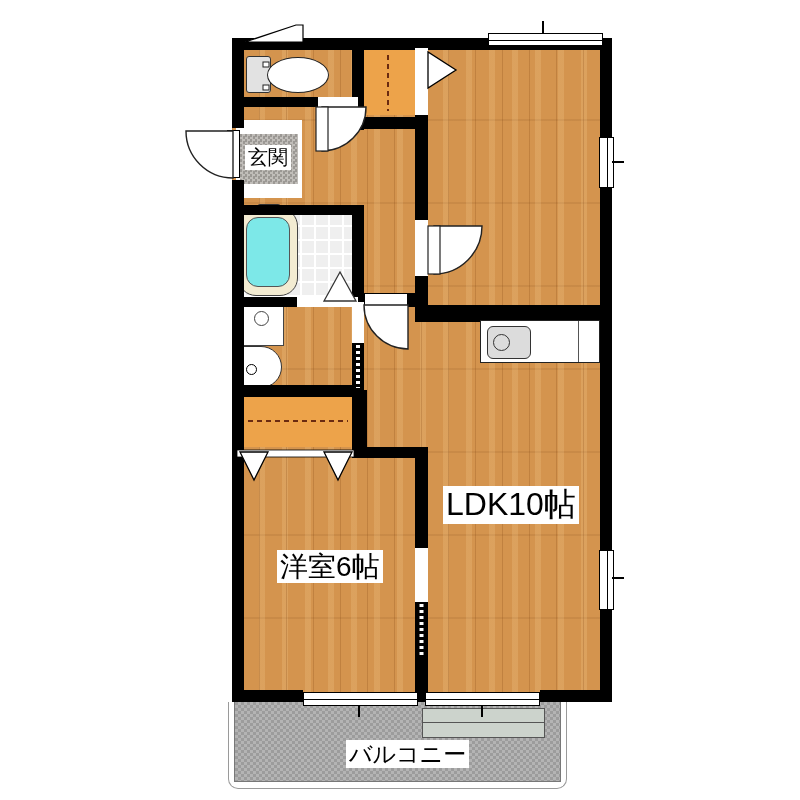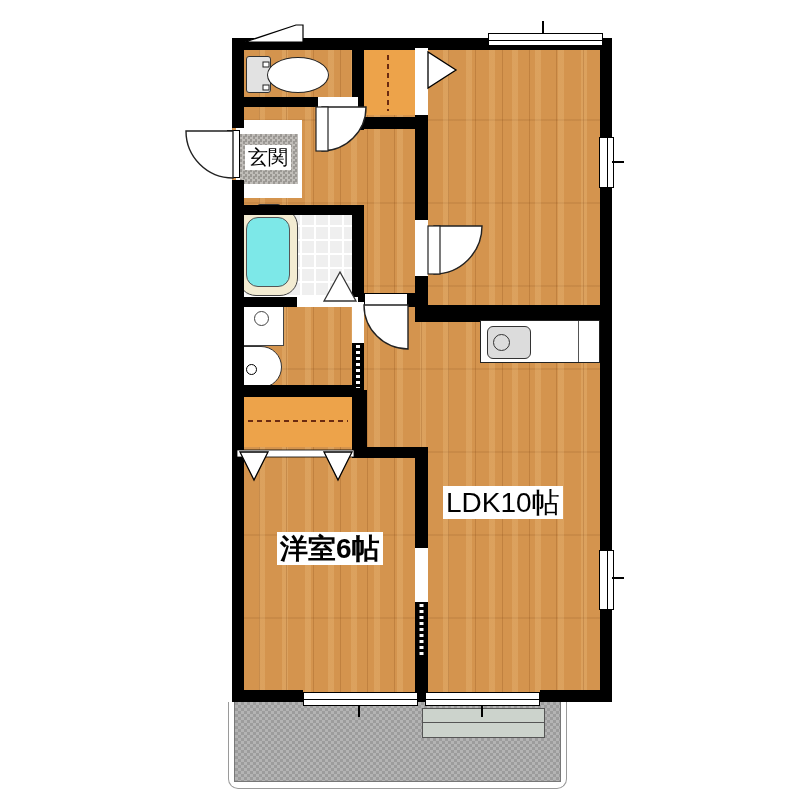--- a/index.html
+++ b/index.html
@@ -175,17 +175,18 @@
     <rect x="263" y="62" width="6" height="5" fill="#fff" stroke="#222" stroke-width="1"></rect>
     <rect x="263" y="85" width="6" height="5" fill="#fff" stroke="#222" stroke-width="1"></rect>
 
     <line x1="543" y1="21" x2="543" y2="33" stroke="#000" stroke-width="2"></line>
     <line x1="612" y1="162" x2="624" y2="162" stroke="#000" stroke-width="2"></line>
     <line x1="612" y1="578" x2="624" y2="578" stroke="#000" stroke-width="2"></line>
     <line x1="359" y1="705" x2="359" y2="717" stroke="#000" stroke-width="2"></line>
     <line x1="482" y1="705" x2="482" y2="717" stroke="#000" stroke-width="2"></line>
   </svg>
 
-  <div class="label" style="left:443px;top:486px;font-size:28px;">LDK10帖</div>
-  <div class="label" style="left:277px;top:532px;font-size:28px;font-weight:bold;">洋室6帖</div>
+  <div class="label" style="left:443px;top:486px;font-size:32px;">LDK10帖</div>
+  <div class="label" style="left:277px;top:550px;font-size:28px;">洋室6帖</div>
   <div class="label" style="left:245px;top:145px;font-size:20px;">玄関</div>
+  <div class="label" style="left:346px;top:740px;font-size:23px;">バルコニー</div>
 
 </div>
 
 </body></html>

